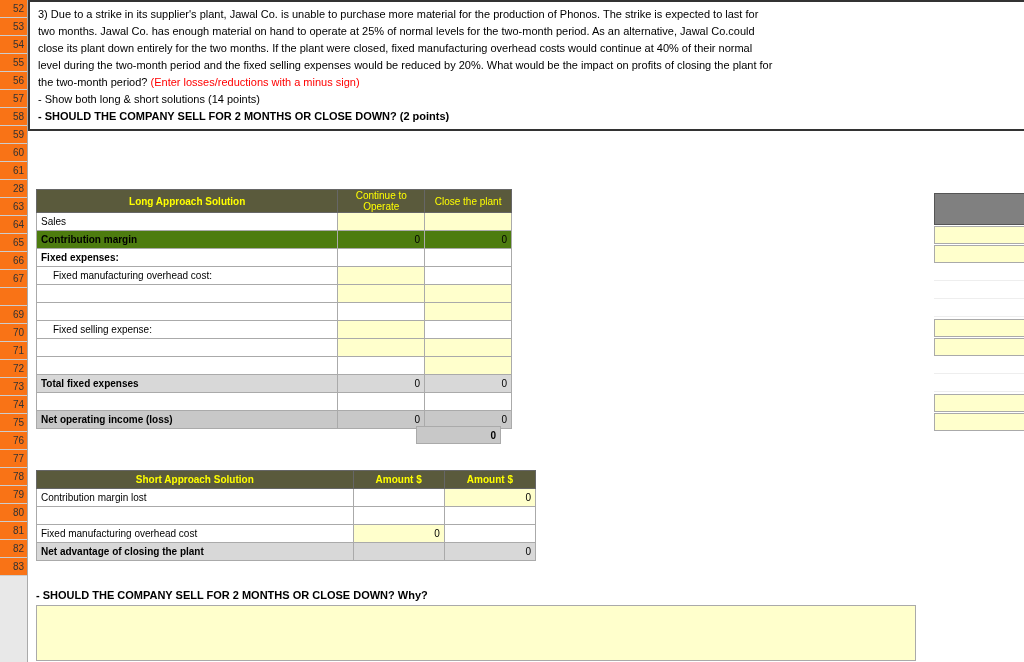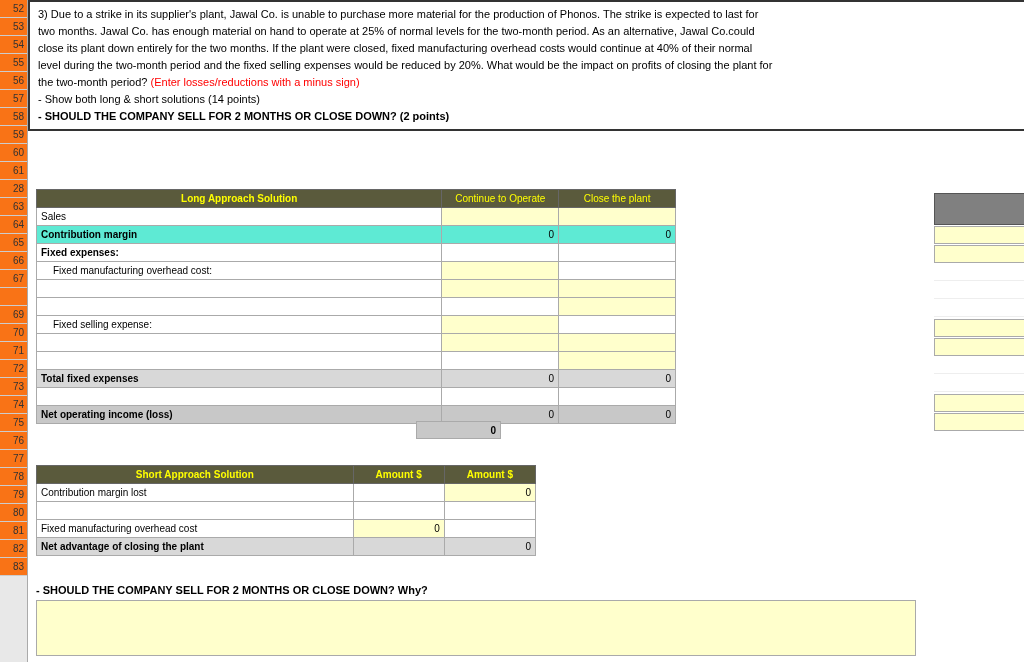--- a/index.html
+++ b/index.html
@@ -50,21 +50,21 @@
       font-size: 11px;
       line-height: 1.5;
     }
     .problem-row .red-text {
       color: red;
     }
 
     
     .long-approach-table {
       border-collapse: collapse;
-      width: 640px;
+      width: 476px;
       margin-top: 4px;
     }
     .long-approach-table th, .long-approach-table td {
       border: 1px solid #aaa;
       font-size: 10px;
       height: 18px;
       padding: 0 4px;
     }
     .long-approach-table .header-row th {
       background: #5a5a3c;
@@ -247,21 +247,21 @@
         </thead>
         <tbody>
 
           <tr>
             <td>Sales</td>
             <td class="input-cell"><input type="text" style="width: 100%; border: none; background: transparent; font-size: 10px; text-align: right;" value=""></td>
             <td class="input-cell"><input type="text" style="width: 100%; border: none; background: transparent; font-size: 10px; text-align: right;" value=""></td>
           </tr>
 
 
-          <tr style="background:#5eead4;margin-top:12px;">
+          <tr style="background:#4d7c0f;margin-top:12px;">
             <td class="bold-label">Contribution margin</td>
             <td class="zero-cell">0</td>
             <td class="zero-cell">0</td>
           </tr>
 
           <tr>
             <td class="bold-label">Fixed expenses:</td>
             <td></td>
             <td></td>
           </tr>

